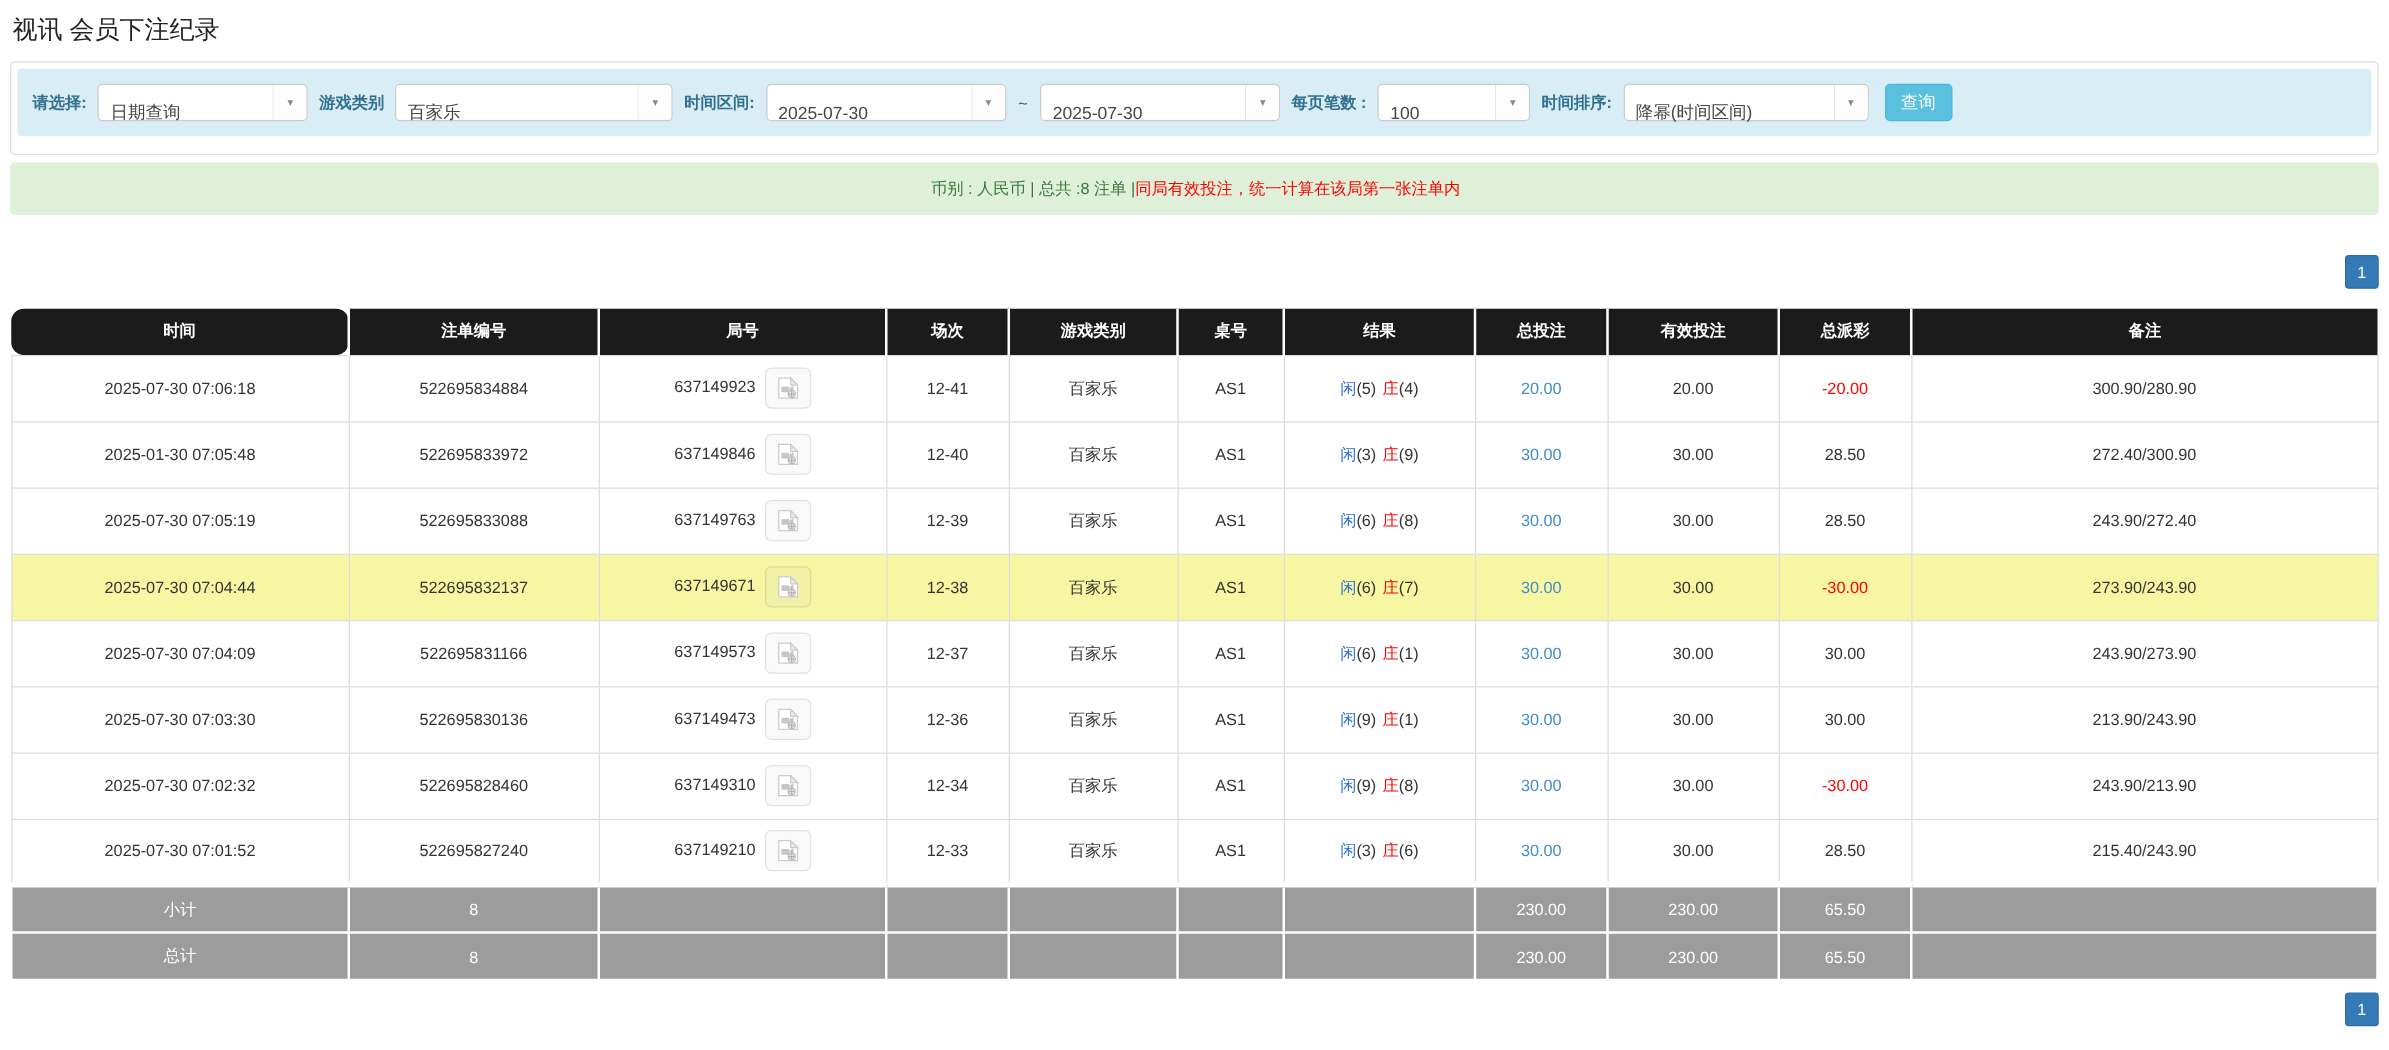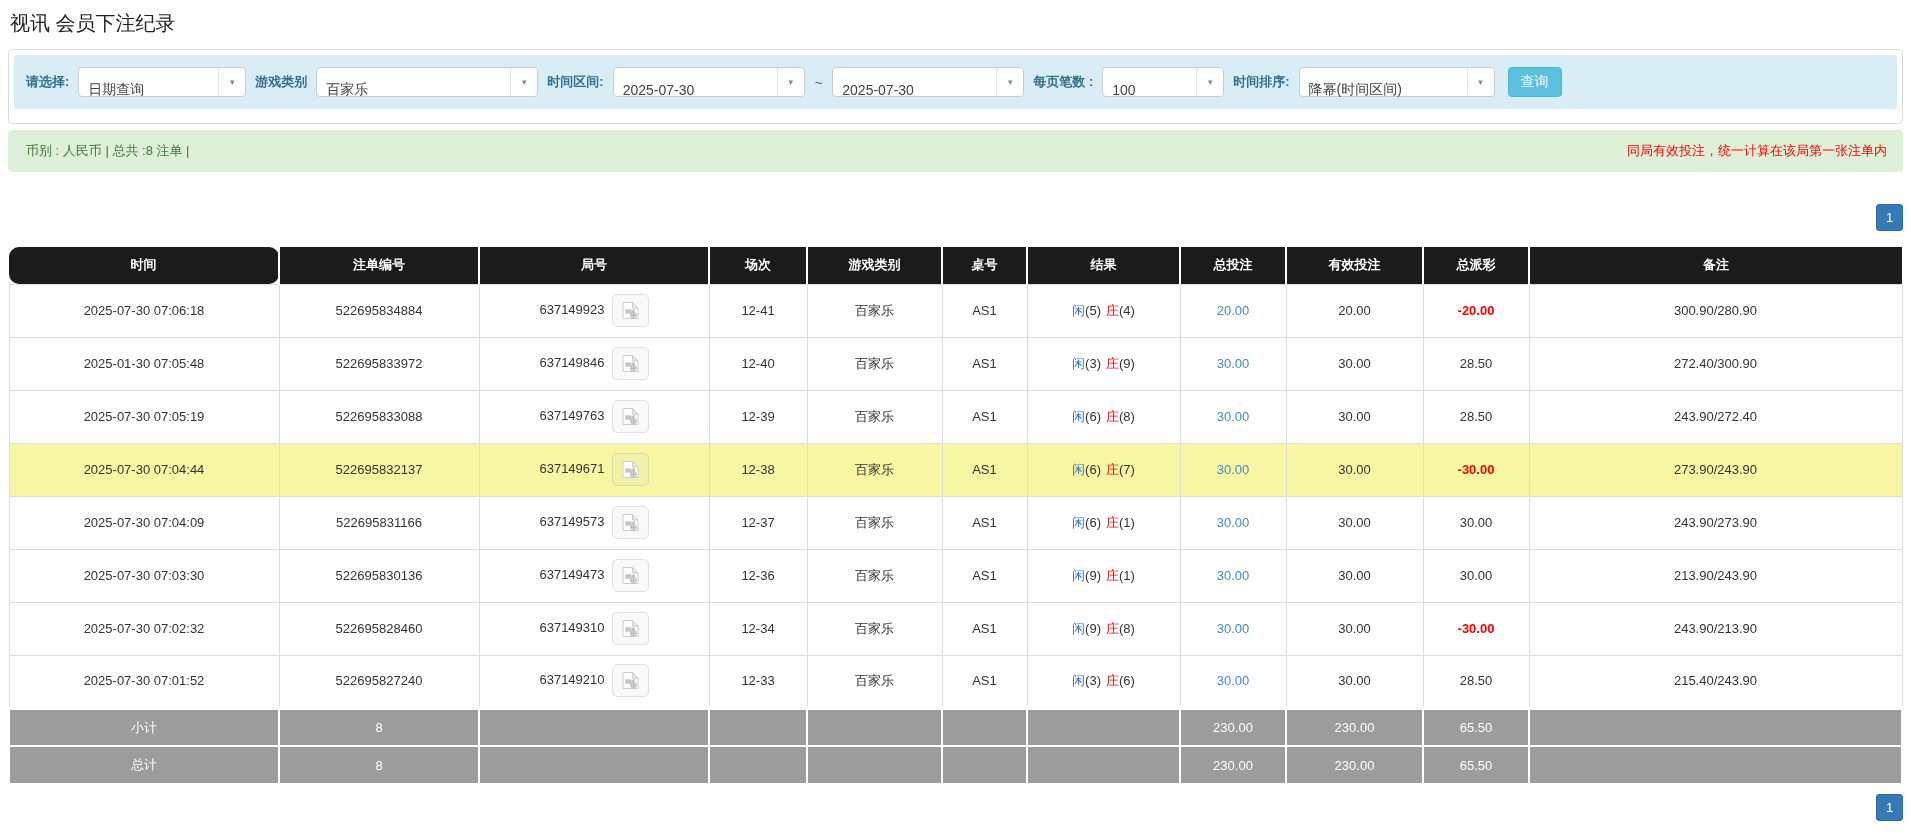--- a/index.html
+++ b/index.html
@@ -22,21 +22,21 @@
   .filter-bar{background:var(--filter-bar-bg);border-radius:3px;padding:12px 10px 12px 12px;display:flex;align-items:center;gap:9px;}
   .f-label{color:var(--label-blue);font-weight:bold;font-size:13px;white-space:nowrap;}
   .select{background:#fff;border:1px solid #ccc;border-radius:4px;height:30px;display:flex;align-items:center;font-size:14px;color:#444;cursor:pointer;}
   .select .val{padding:0 9px;flex:1;white-space:nowrap;overflow:hidden;margin-top:16px;}
   .select .caret{width:27px;align-self:stretch;display:flex;align-items:center;justify-content:center;color:#888;font-size:9px;border-left:1px solid #e6e6e6;background:#fdfdfd;border-radius:0 4px 4px 0;}
   .w-query{width:168px}.w-game{width:222px}.w-date{width:192px}.w-size{width:122px}.w-order{width:196px}
   .range-sep{color:#555;font-size:13px;margin:0 1px;}
   .btn-search{background:var(--accent-blue);border:1px solid var(--accent-blue-border);color:#fff;font-size:14px;height:30px;padding:0 12px;border-radius:4px;cursor:pointer;margin-left:4px;font-family:inherit;}
 
   
-  .summary-bar{background:var(--summary-green-bg);border-radius:4px;padding:0 16px 0 18px;height:42px;display:flex;justify-content:space-between;align-items:center;font-size:13px;}
+  .summary-bar{background:var(--summary-green-bg);border-radius:4px;padding:0 16px 0 18px;height:42px;display:flex;justify-content:center;align-items:center;font-size:13px;}
   .summary-left{color:var(--summary-green-text);}
   .summary-right{color:var(--negative-red);}
 
   
   .pager-row{display:flex;justify-content:flex-end;}
   .pager-top{margin:32px 0 16px 0;}
   .pager-bottom{margin:9px 0 0 0;}
   .page-btn{min-width:27px;height:27px;background:var(--pagination-blue);color:#fff;border:1px solid var(--pagination-blue-border);display:flex;align-items:center;justify-content:center;font-size:13px;border-radius:3px;cursor:pointer;}
 
   
@@ -47,21 +47,21 @@
   .bets col.c-payout{width:106px}.bets col.c-remark{width:auto}
   .bets thead th{background:var(--header-black);color:#fff;font-weight:bold;height:37px;text-align:center;border-left:2px solid #fff;padding:0 4px;}
   .bets thead th:first-child{border-left:none;border-radius:10px;}
   .bets tbody td{border:1px solid #ddd;height:53px;text-align:center;color:#333;padding:0 4px;background:#fff;}
   .bets tbody tr.highlight td{background:var(--highlight-yellow);}
   .bets tbody tr.highlight .video-btn{background:#f1f1a8;border-color:#dedc95;}
   .bet-link{color:var(--link-blue);text-decoration:none;cursor:pointer;}
   .res-p{color:var(--player-blue);}
   .res-b{color:var(--banker-red);margin-left:5px;}
   .res-score{color:#333;}
-  .neg{color:var(--negative-red);font-weight:bold;}
+  .neg{color:var(--negative-red);}
   .video-btn{display:inline-flex;align-items:center;justify-content:center;width:37px;height:33px;border:1px solid #e2e2e2;border-radius:5px;background:#f9f9f9;cursor:pointer;vertical-align:middle;margin-left:7px;padding:0;}
   
   .bets tr.foot td{background:var(--footer-gray);color:#fff;border:2px solid #fff;height:38px;font-size:13px;}
   .bets tr.foot.first td{border-top:4px solid #fff;}
 </style>
 </head>
 <body>
 
 <div class="page">
 

